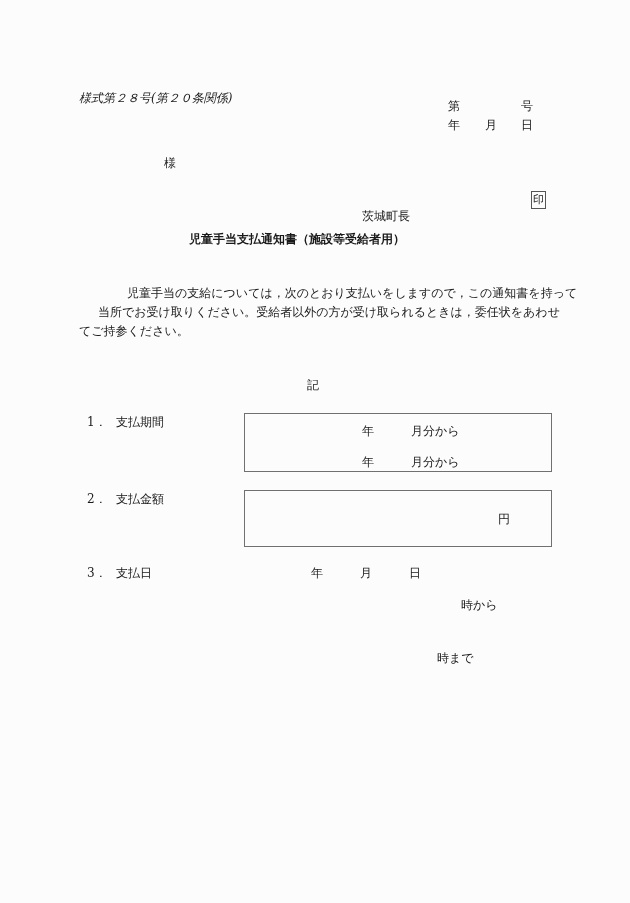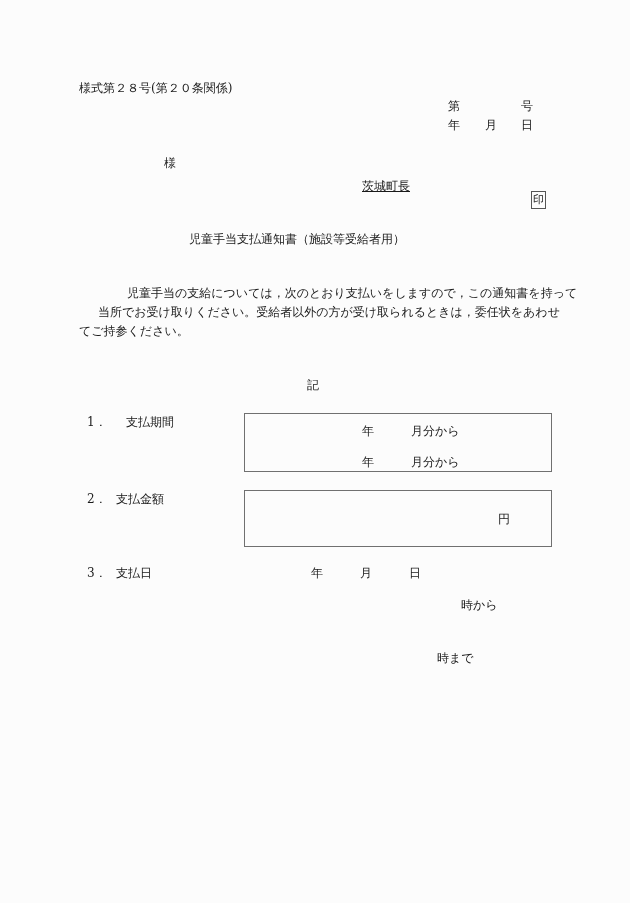--- a/index.html
+++ b/index.html
@@ -34,43 +34,43 @@
       width: 15px;
       height: 18px;
       font-size: 11px;
       line-height: 16px;
       text-align: center;
     }
   </style>
 </head>
 <body>
 
-<div class="abs" style="left:79px; top:81px;">様式第２８号(第２０条関係)</div>
+<div class="abs" style="left:79px; top:91px;font-style:italic;">様式第２８号(第２０条関係)</div>
 
 <div class="abs" style="left:448px; top:99px;">第</div>
 <div class="abs" style="left:521px; top:99px;">号</div>
 <div class="abs" style="left:448px; top:118px;">年</div>
 <div class="abs" style="left:485px; top:118px;">月</div>
 <div class="abs" style="left:521px; top:118px;">日</div>
 
 <div class="abs" style="left:164px; top:156px;">様</div>
 
-<div class="abs" style="left:362px; top:179px;text-decoration:underline;">茨城町長</div>
+<div class="abs" style="left:362px; top:209px;">茨城町長</div>
 <div class="seal" style="left:531px; top:191px;">印</div>
 
-<div class="abs" style="left:189px; top:232px;">児童手当支払通知書（施設等受給者用）</div>
+<div class="abs" style="left:189px; top:232px;font-weight:bold;">児童手当支払通知書（施設等受給者用）</div>
 
 <div class="abs" style="left:91px; top:286px;margin-left:36px;">児童手当の支給については，次のとおり支払いをしますので，この通知書を持って</div>
 <div class="abs" style="left:79px; top:305px;margin-left:19px;">当所でお受け取りください。受給者以外の方が受け取られるときは，委任状をあわせ</div>
 <div class="abs" style="left:79px; top:324px;">てご持参ください。</div>
 
 <div class="abs" style="left:307px; top:378px;">記</div>
 
 <div class="abs" style="left:87px; top:415px;">1．</div>
-<div class="abs" style="left:116px; top:415px;margin-left:10px;">支払期間</div>
+<div class="abs" style="left:116px; top:415px;">支払期間</div>
 <div class="box" style="left:244px; top:413px; width:308px; height:59px;">
   <div class="abs" style="left:117px; top:10px;">年</div>
   <div class="abs" style="left:166px; top:10px;font-family:Liberation Serif, serif;">月分から</div>
   <div class="abs" style="left:117px; top:41px;">年</div>
   <div class="abs" style="left:166px; top:41px;">月分から</div>
 </div>
 
 <div class="abs" style="left:87px; top:492px;">2．</div>
 <div class="abs" style="left:116px; top:492px;">支払金額</div>
 <div class="box" style="left:244px; top:490px; width:308px; height:57px;">

